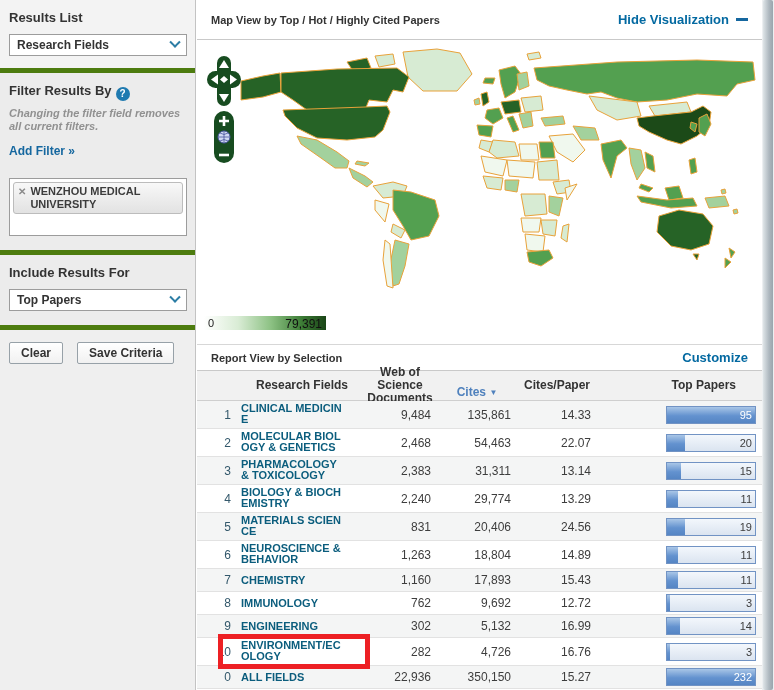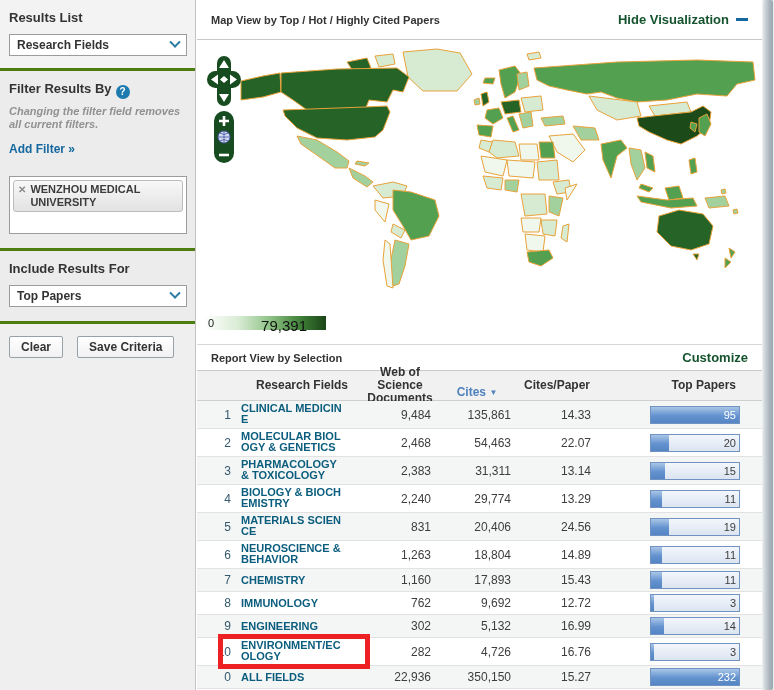--- a/index.html
+++ b/index.html
@@ -2,21 +2,21 @@
 <html><head>
 <meta charset="utf-8">
 <style>
   * { margin:0; padding:0; box-sizing:border-box; }
   html,body { background:#fff; }
   body { font-family:"Liberation Sans", sans-serif; }
   #root { position:relative; width:774px; height:690px; overflow:hidden; background:#fff; }
 
   
   aside { position:absolute; left:0; top:0; width:196px; height:690px; background:#efefef; border-right:1px solid #c3c3c3; }
-  aside section { padding:10px 9px; border-bottom:3px solid #4d7c0f; }
+  aside section { padding:10px 9px; border-bottom:5px solid #4d7c0f; }
   .sec-results { background:#f3f3f3; padding-bottom:12px; }
   .sec-filter, .sec-include, .sec-actions { background:#ececec; }
   .sec-actions { border-bottom:none; background:#efefef; }
   .sb-h { font-size:13px; font-weight:bold; color:#333; margin-bottom:9px; }
   .dd { position:relative; height:22px; background:#fff; border:1px solid #9c9c9c; width:178px; cursor:pointer; }
   .dd-t { position:absolute; left:7px; top:3px; font-size:12px; font-weight:bold; color:#333; }
   .dd-a { position:absolute; right:0; top:0; width:22px; height:100%; display:flex; align-items:center; justify-content:center; }
   .dd-a i { display:block; width:8px; height:8px; border-right:2px solid #2c7da5; border-bottom:2px solid #2c7da5; transform:rotate(45deg) translate(-2px,-2px); }
   .help-ic { display:inline-block; width:14px; height:14px; border-radius:50%; background:#1f7ab0; color:#fff; font-size:10px; font-weight:bold; text-align:center; line-height:14px; vertical-align:-2px; margin-left:4px; cursor:pointer; }
   .note { font-size:11px; font-style:italic; font-weight:bold; color:#919191; line-height:13px; margin-bottom:8px; }
@@ -27,55 +27,55 @@
   .ftag .t { font-size:11px; font-weight:bold; color:#3c3c3c; line-height:13px; width:140px; }
   .btnrow { display:flex; gap:14px; padding-top:2px; }
   .btn { background:linear-gradient(#ffffff,#f1f1f1); border:1px solid #97a1a8; border-radius:2px; font-size:12px; font-weight:bold; color:#333; padding:3px 11px; cursor:pointer; font-family:"Liberation Sans", sans-serif; }
 
   
   main { position:absolute; left:197px; top:0; width:565px; height:690px; background:#fff; }
   .panel-hdr { display:flex; justify-content:space-between; align-items:center; padding:0 14px; border-bottom:1px solid #c9c9c9; background:#fff; }
   .map-hdr { height:40px; }
   .rep-hdr { height:27px; border-top:1px solid #d7d7d7; }
   .panel-title { font-size:11px; font-weight:bold; color:#333; }
-  .blue-link { font-size:13px; font-weight:bold; color:#14532d; text-decoration:none; cursor:pointer; display:flex; align-items:center; }
+  .blue-link { font-size:13px; font-weight:bold; color:#0369a1; text-decoration:none; cursor:pointer; display:flex; align-items:center; }
   .minus-ic { display:inline-block; width:12px; height:3px; background:#15679f; margin-left:7px; }
 
   
   .map-area { position:relative; width:565px; height:304px; background:#fff; overflow:hidden; }
   .map-svg { position:absolute; left:0; top:0; }
   .map-svg * { stroke:#e8a23a; stroke-width:1; stroke-linejoin:round; }
   .c1{fill:#1c4a18} .c2{fill:#266326} .c3{fill:#53a050} .c4{fill:#a3d19d} .c5{fill:#d7ebd3} .c6{fill:#f0f8ee}
   .pan-ctl { position:absolute; left:10px; top:16px; cursor:pointer; }
   .zoom-ctl { position:absolute; left:16px; top:70px; cursor:pointer; }
   .legend { position:absolute; left:7px; top:276px; width:122px; height:14px;
             background:linear-gradient(to right,#ffffff,#d9ecd5 28%,#8cc183 55%,#3d7d36 80%,#1a4517 100%); }
   .legend .lmin { position:absolute; left:4px; top:1px; font-size:11px; color:#1a1a1a; }
-  .legend .lmax { position:absolute; right:19px; top:1px; font-size:15px; color:#111; }
+  .legend .lmax { position:absolute; right:4px; top:1px; font-size:12px; color:#111; }
 
   
   .thead { display:flex; align-items:center; height:30px; background:#f1f1f1; border-bottom:1px solid #cfcfcf; }
   .th { font-size:12px; font-weight:bold; color:#333; text-align:center; line-height:13px; }
   .c-rank { width:44px; }
   .c-field { width:122px; }
   .c-docs { width:74px; }
   .c-cites { width:80px; }
   .c-ratio { width:80px; }
   .c-top { flex:1; }
   .th.c-top { text-align:right; padding-right:26px; }
   .th-cites { color:#4f81bd;margin-top:13px; }
   .sort-ic { font-size:8px; color:#4f81bd; vertical-align:1px; }
 
   .row { position:relative; display:flex; align-items:center; min-height:18px; padding:2px 0; border-bottom:1px solid #e2e2e2; background:#fff; }
   .row.shaded { background:#f4f5f5; }
   .cell { font-size:12px; color:#3d3d3d; }
   .cell.c-rank { text-align:right; padding-right:10px; color:#33586b; }
   .cell.c-docs, .cell.c-cites, .cell.c-ratio { text-align:right; padding-right:6px; }
   .field-link { display:inline-block; width:102px; font-size:11px; font-weight:bold; color:#0b5d7d; line-height:11px; word-break:break-all; text-decoration:none; cursor:pointer; }
-  .cell.c-top { display:flex; justify-content:flex-end; padding-right:22px; }
+  .cell.c-top { display:flex; justify-content:flex-end; padding-right:6px; }
   .bar { position:relative; width:90px; height:18px; border:1px solid #7193c4; background:linear-gradient(#f3f7fc,#dbe4f0); }
   .bar-fill { position:absolute; left:0; top:0; bottom:0; background:linear-gradient(#a9c6e7,#6392cf 55%,#5585c4); }
   .bar-val { position:absolute; right:3px; top:50%; transform:translateY(-50%); font-size:11px; color:#3d3d3d; }
   .bar-val.on-fill { color:#fff; }
   .red-annotation { position:absolute; left:21px; top:-4px; width:152px; height:calc(100% + 8px); border:5px solid #ed2024; z-index:5; pointer-events:none; }
 
   
   .vscroll { position:absolute; right:0; top:0; width:12px; height:690px; background:#eceff1; }
   .vthumb { position:absolute; left:1px; top:0; width:10px; height:690px; background:linear-gradient(to right,#dfe5e8,#aeb8bf 60%,#9aa5ad); border-radius:2px; }
 </style>

